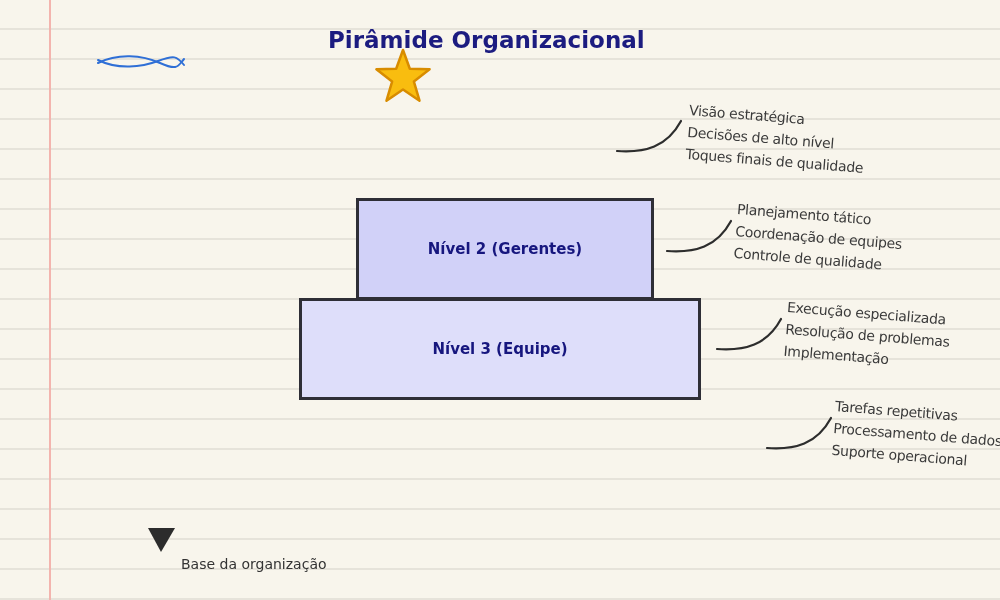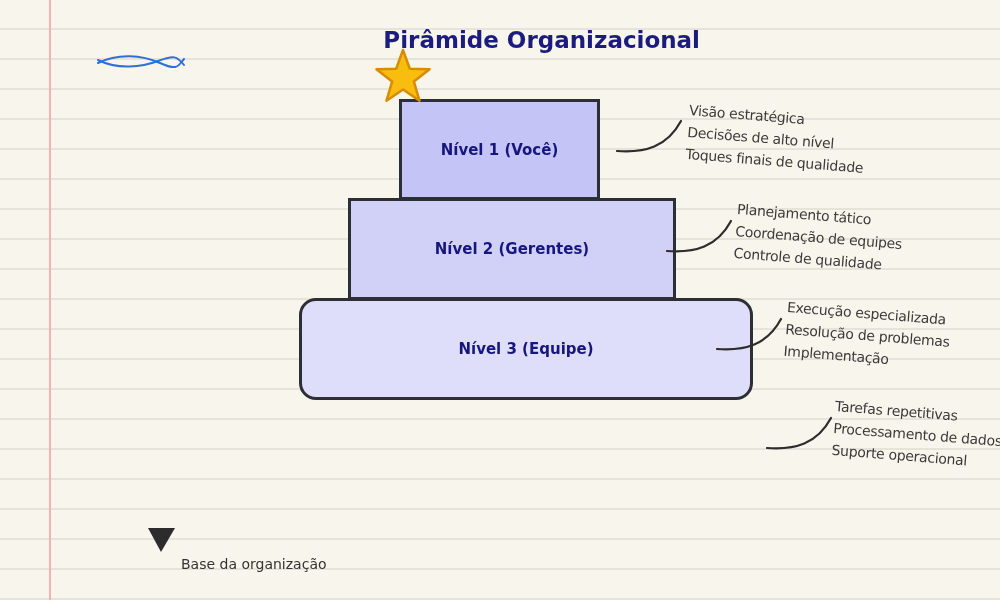--- a/index.html
+++ b/index.html
@@ -19,44 +19,44 @@
       #e6e3da 28px, #e6e3da 30px);
   }
   .margin-line {
     position: absolute;
     left: 49px; top: 0;
     width: 2px; height: 600px;
     background: #f3b4ae;
   }
   .title {
     position: absolute;
-    left: 340px; top: 27px; width: 360px;
-    text-align: right;
+    left: 328px; top: 27px; width: 360px;
+    text-align: left;
     font-size: 23px;
     font-weight: bold;
     color: #1c1c80;
     white-space: nowrap;
   }
   .level {
     position: absolute;
     border: 3px solid #2e2e36;
     display: flex;
     align-items: center;
     justify-content: center;
     z-index: 1;
   }
   .level-label {
     font-size: 15px;
     font-weight: bold;
     color: #16167e;
     white-space: nowrap;
   }
   #level-1 { left: 399px; top:  99px; width: 201px; height: 101px; }
-  #level-2 { left: 348px; top: 198px; width: 328px; height: 102px; }
-  #level-3 { left: 299px; top: 298px; width: 454px; height: 102px; border-radius: 17px; }
+  #level-2 { left: 356px; top: 198px; width: 298px; height: 102px; }
+  #level-3 { left: 299px; top: 298px; width: 402px; height: 102px; }
   #level-4 { left: 248px; top: 398px; width: 503px; height: 101px; }
   .overlay {
     position: absolute;
     left: 0; top: 0;
     z-index: 2;
     pointer-events: none;
   }
   .note-block {
     position: absolute;
     color: #3a3a3a;
@@ -85,23 +85,20 @@
 </style>
 </head>
 <body>
 
 <div class="canvas">
 
   <div class="margin-line"></div>
 
   <h1 class="title">Pirâmide Organizacional</h1>
 
-  <div class="level" id="level-1" style="background-color: rgb(196, 196, 247);">
-    <span class="level-label">Nível 1 (Você)</span>
-  </div>
   <div class="level" id="level-2" style="background-color: rgb(209, 209, 248);">
     <span class="level-label">Nível 2 (Gerentes)</span>
   </div>
   <div class="level" id="level-3" style="background-color: rgb(222, 222, 250);">
     <span class="level-label">Nível 3 (Equipe)</span>
   </div>
 
   <div class="note-block" id="notes-1">
     <span class="note-line">Visão estratégica</span>
     <span class="note-line">Decisões de alto nível</span>

